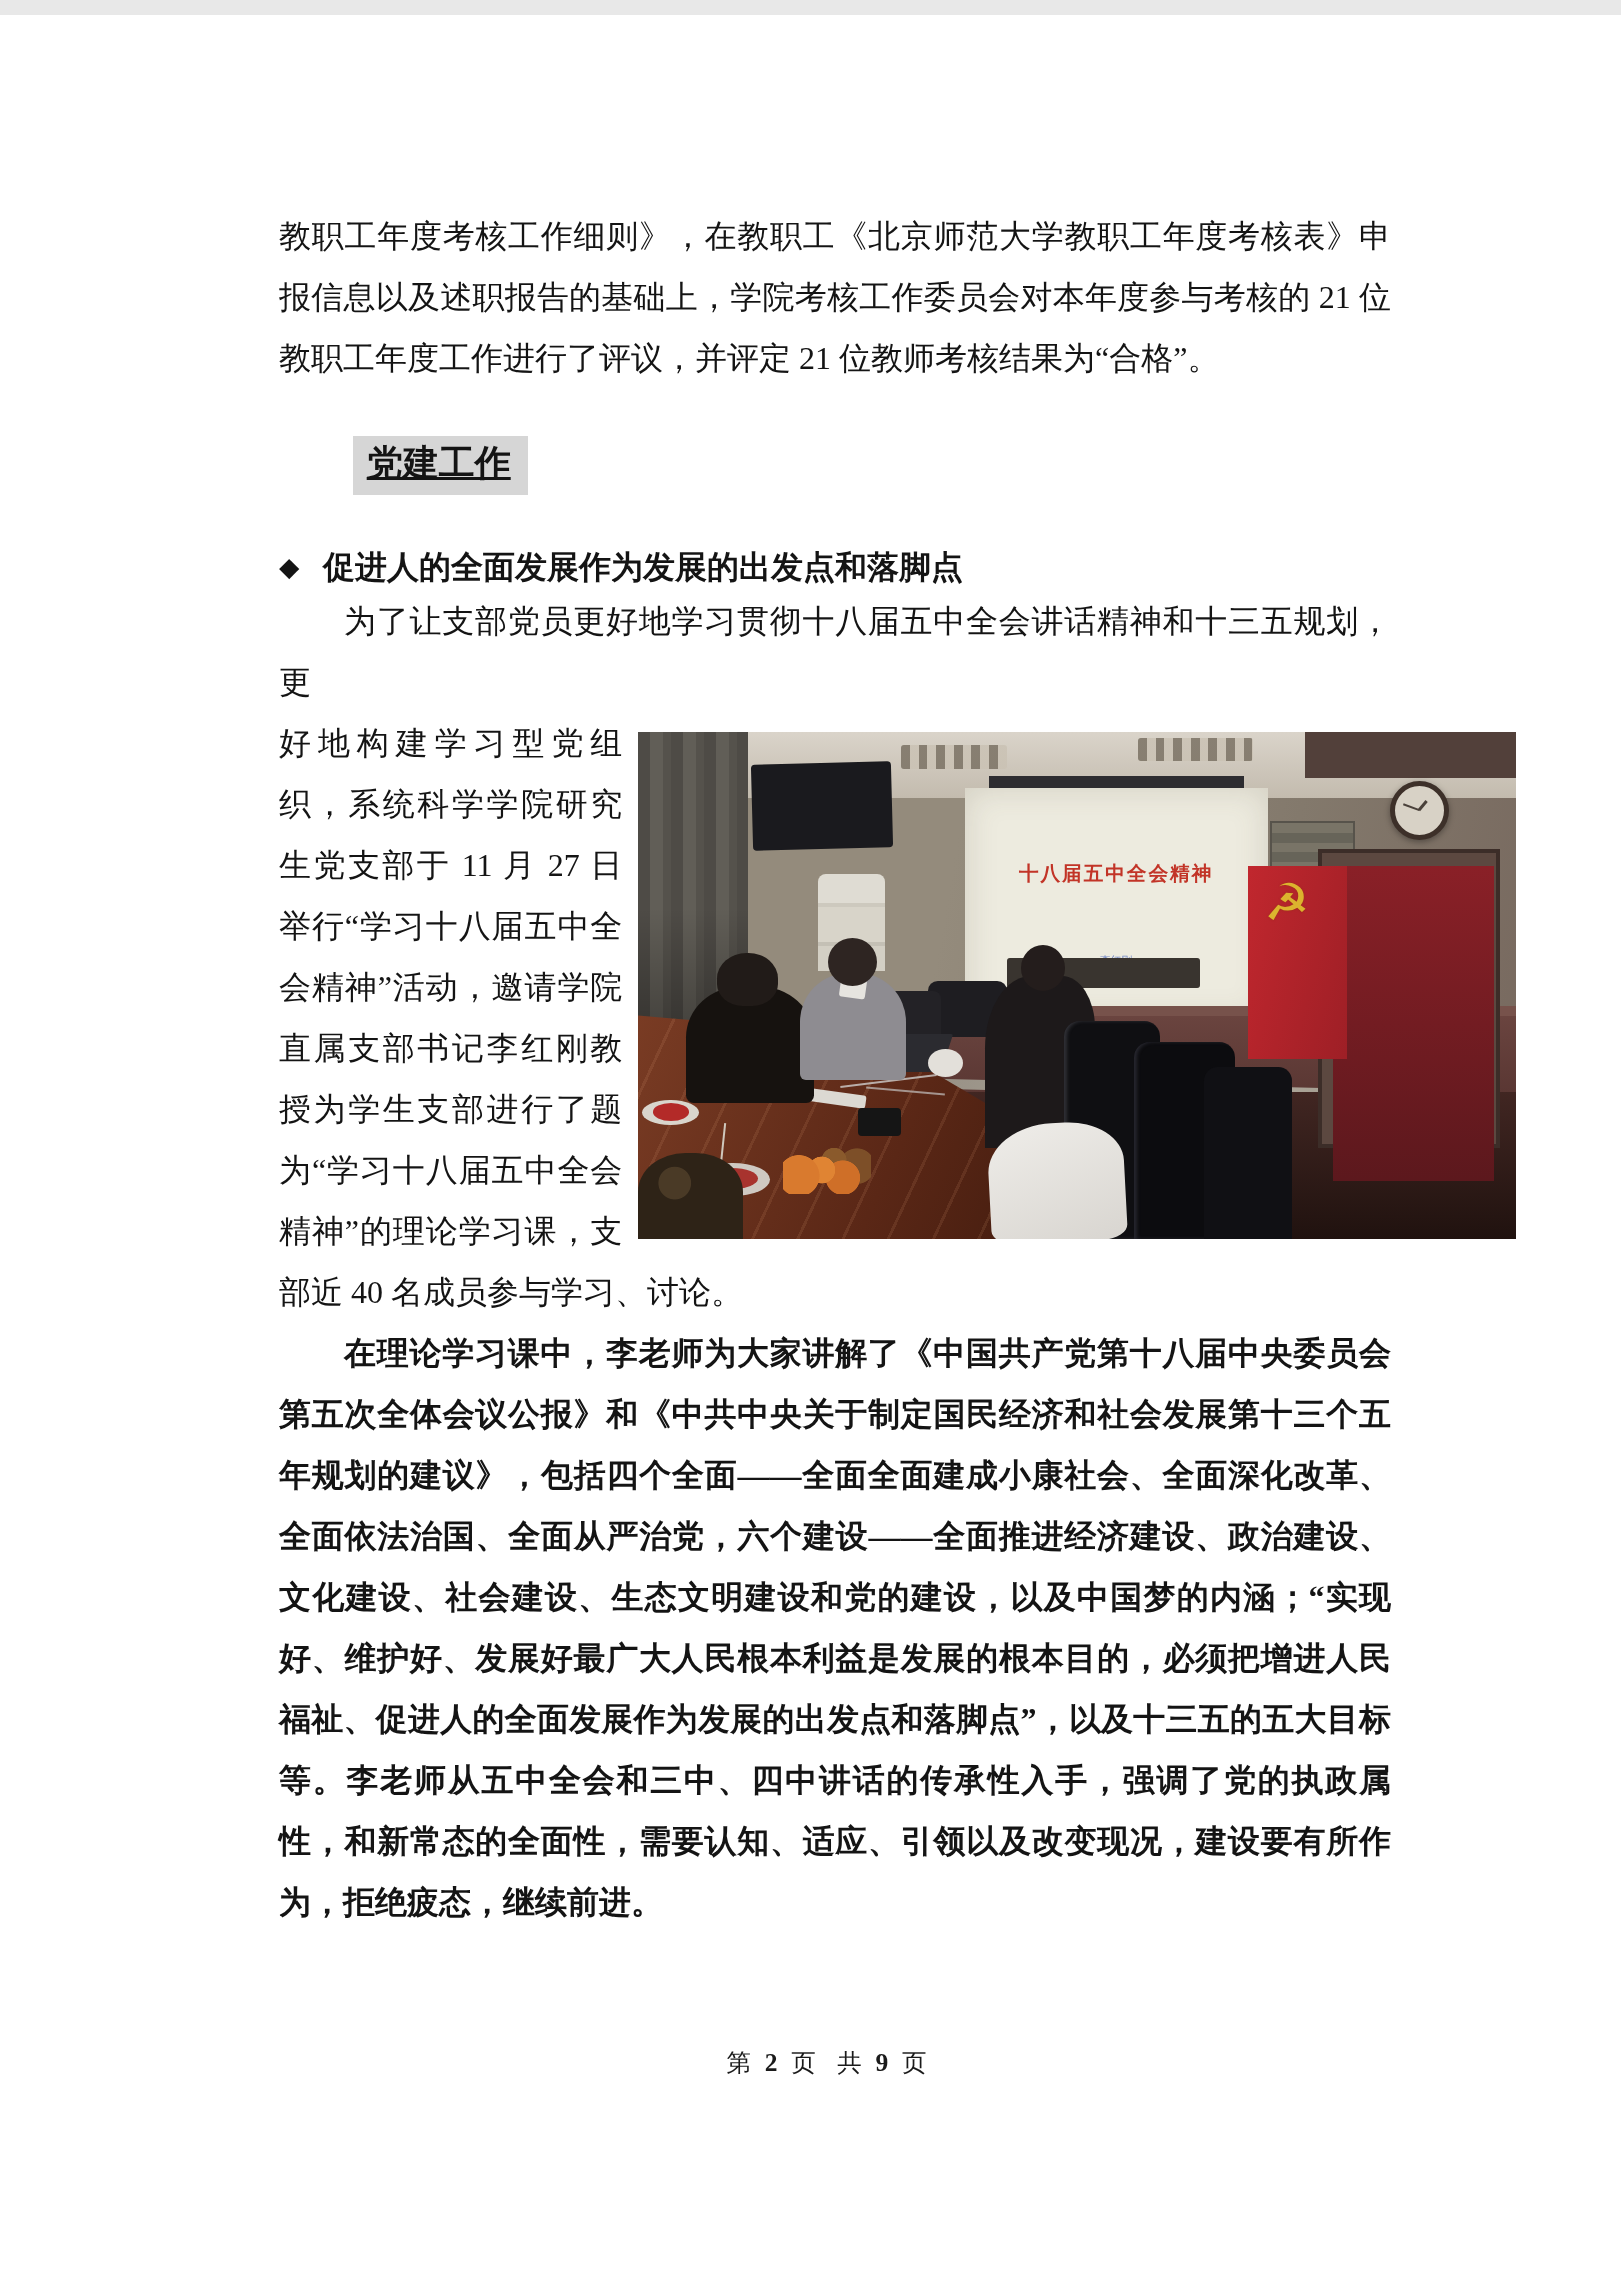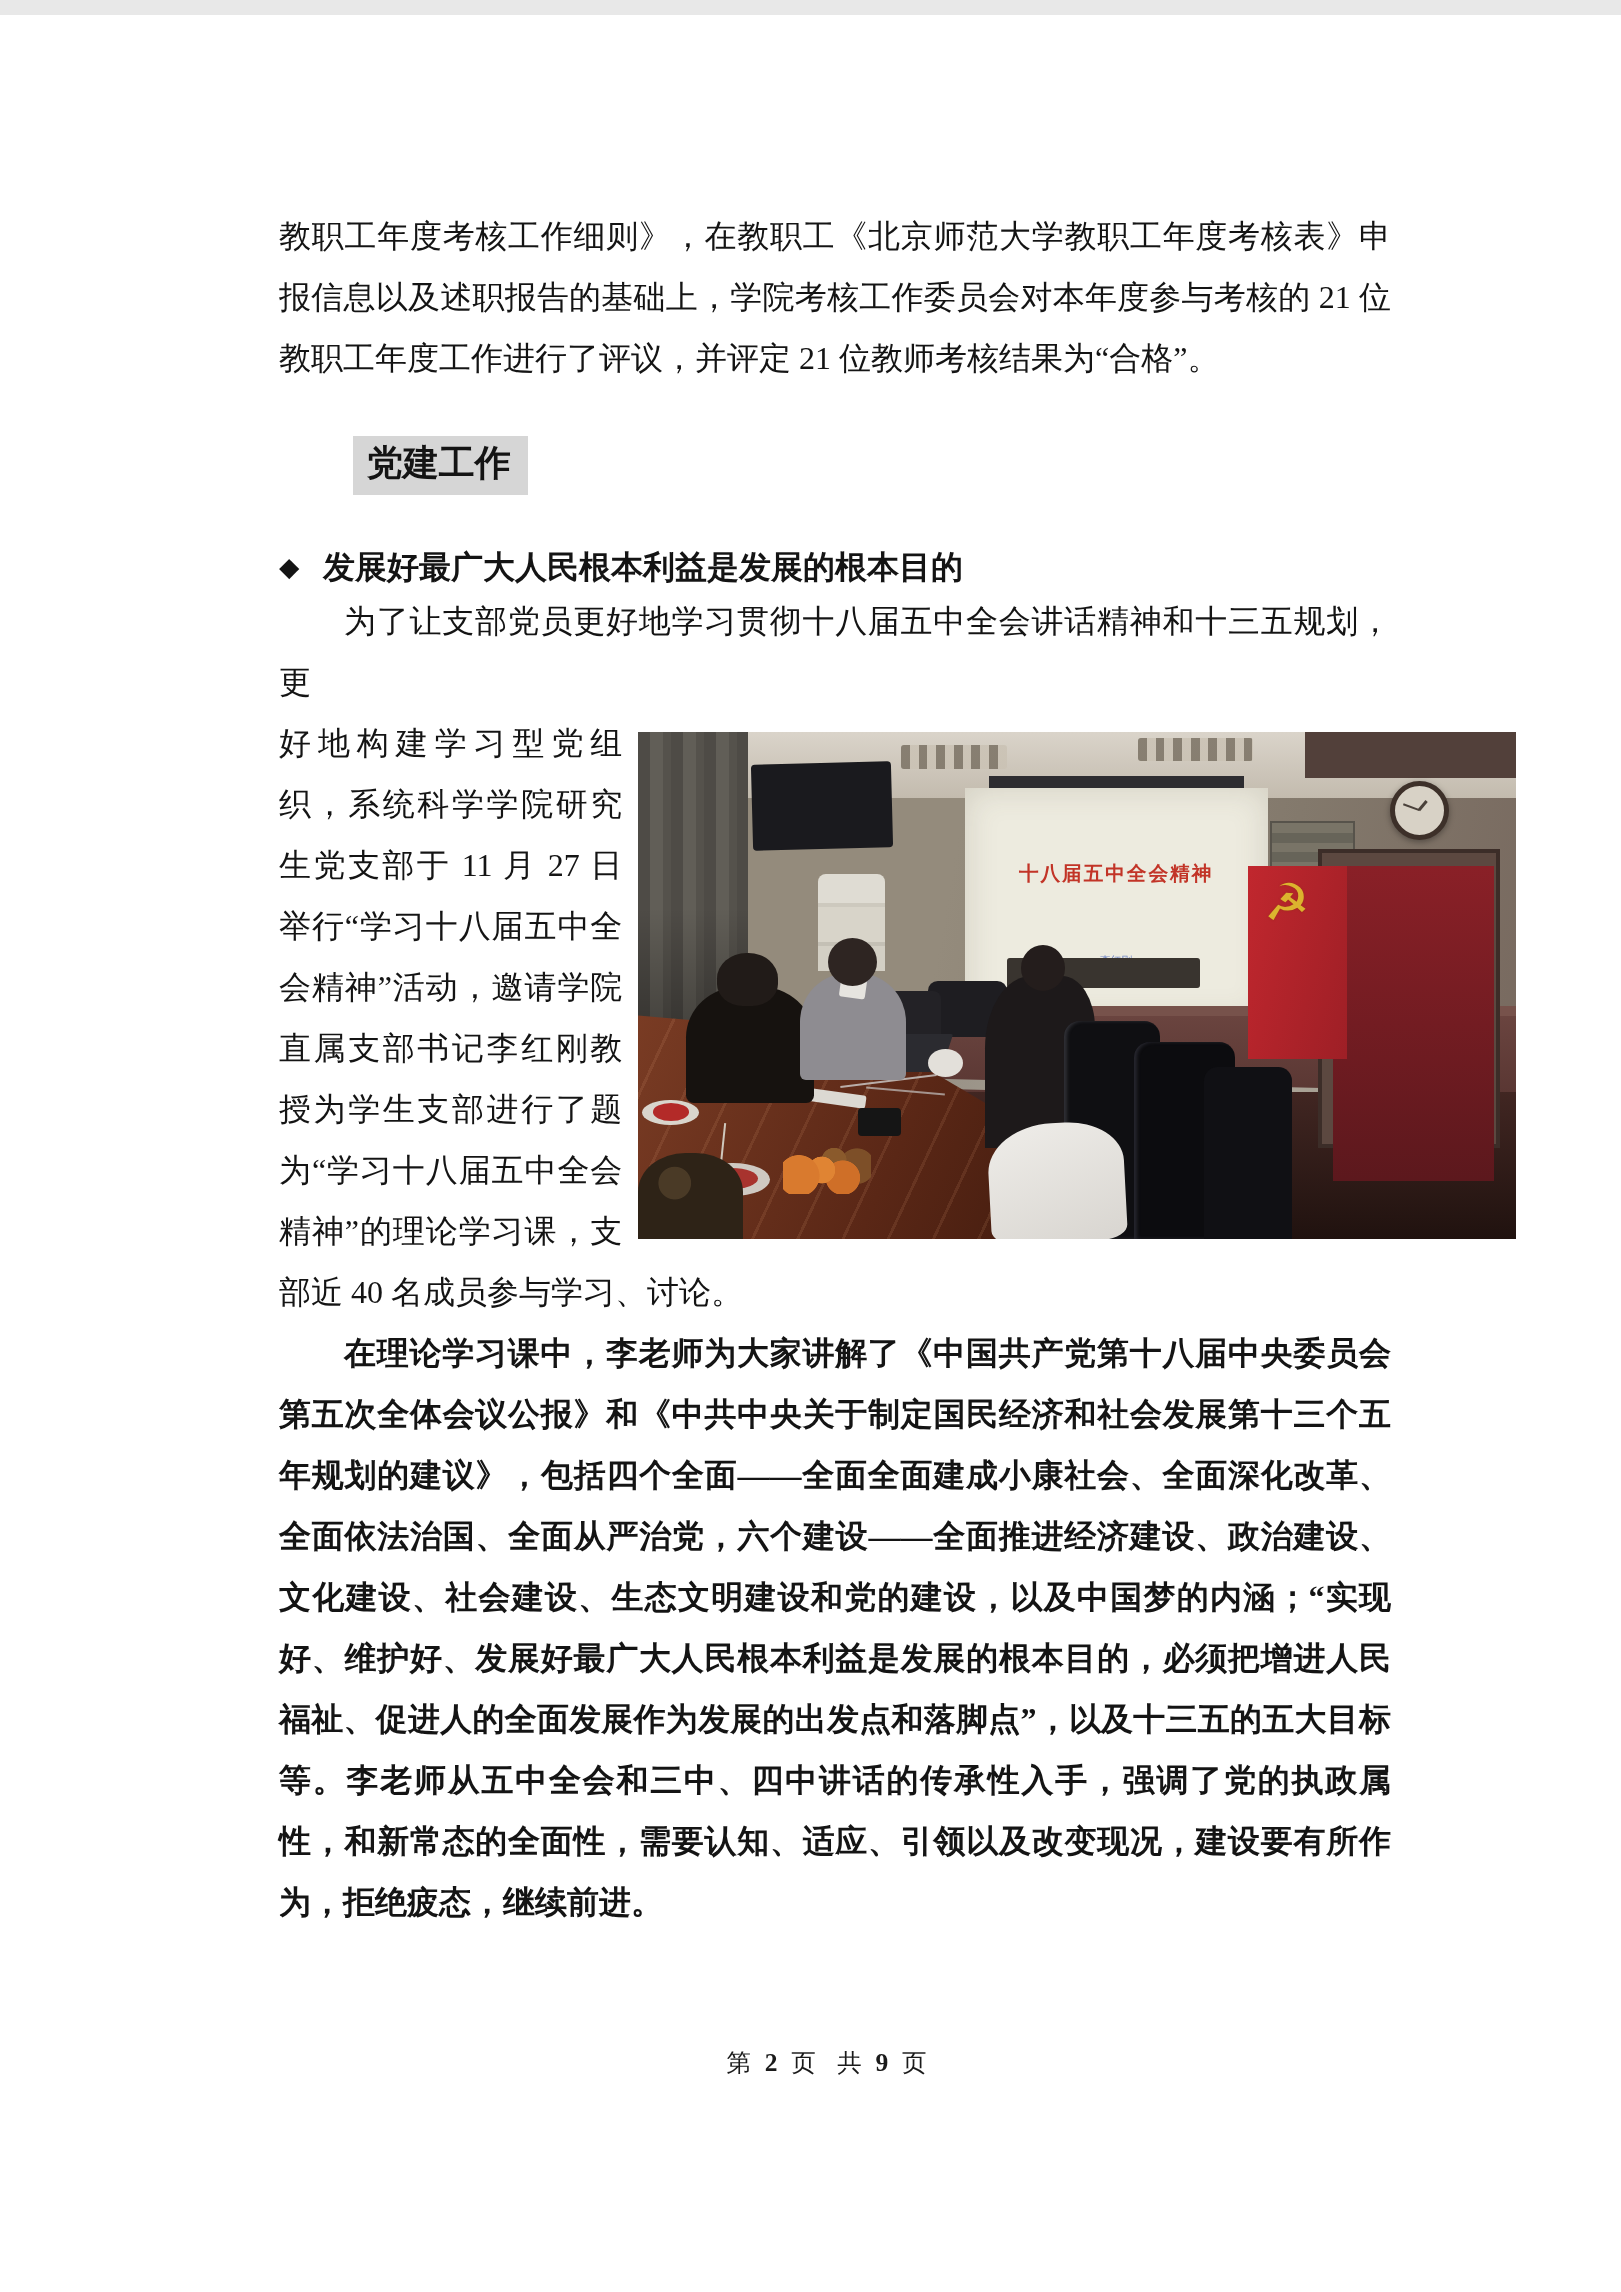--- a/index.html
+++ b/index.html
@@ -4,21 +4,21 @@
 <style>
   html,body{margin:0;padding:0;background:#e8e8e8;}
   .page{position:relative;width:1621px;height:2293px;background:#ffffff;margin:15px auto;
         font-family:"Liberation Serif","DejaVu Serif",serif;color:#141414;overflow:hidden;}
   .content{position:absolute;left:279px;top:191px;width:1112px;}
   p.body{font-size:32px;line-height:61px;text-align:justify;margin:0;}
   .blockline{display:block;}
   .indent{text-indent:65px;}
   .section-header{margin:47px 0 0 74px;}
   .section-header .hl{display:inline-block;background:#d6d6d6;font-size:36px;font-weight:bold;
-        padding:5.9px 17.6px 9.8px 13.7px;line-height:1.2;}
+        padding:5.9px 17.6px 9.8px 13.7px;line-height:1.2;text-decoration:underline;}
   .bullet-heading{display:flex;align-items:center;gap:23.5px;margin-top:49px;
         font-size:32px;font-weight:bold;line-height:47px;}
   .diamond{font-family:"DejaVu Sans",sans-serif;font-size:26.5px;line-height:1;}
   .p2{margin-top:51px;}
   .p3{margin-top:41px;font-weight:bold;}
 
   
   .photo{float:right;width:878px;height:507px;margin:19.6px -125px 15.7px 15.7px;
          position:relative;overflow:hidden;background:linear-gradient(100deg,#948b7c 35%,#83796c 70%,#77685e 100%);
          font-family:"Liberation Sans","DejaVu Sans",sans-serif;}
@@ -112,21 +112,21 @@
   <div class="content">
 
     <p class="body">教职工年度考核工作细则》，在教职工《北京师范大学教职工年度考核表》申报信息以及述职报告的基础上，学院考核工作委员会对本年度参与考核的 21 位教职工年度工作进行了评议，并评定 21 位教师考核结果为“合格”。</p>
 
     <div class="section-header">
       <span class="hl">党建工作</span>
     </div>
 
     <div class="bullet-heading">
       <span class="diamond">◆</span>
-      <span>发展好最广大人民根本利益是发展的根本目的</span>
+      <span>促进人的全面发展作为发展的出发点和落脚点</span>
     </div>
 
     <p class="body p2">
       <span class="blockline indent">为了让支部党员更好地学习贯彻十八届五中全会讲话精神和十三五规划，更</span><span class="photo">
           <span class="ceiling"></span>
           <span class="vent vent1"></span>
           <span class="vent vent2"></span>
           <span class="beam"></span>
           <span class="curtain"></span>
           <span class="speaker"></span>

